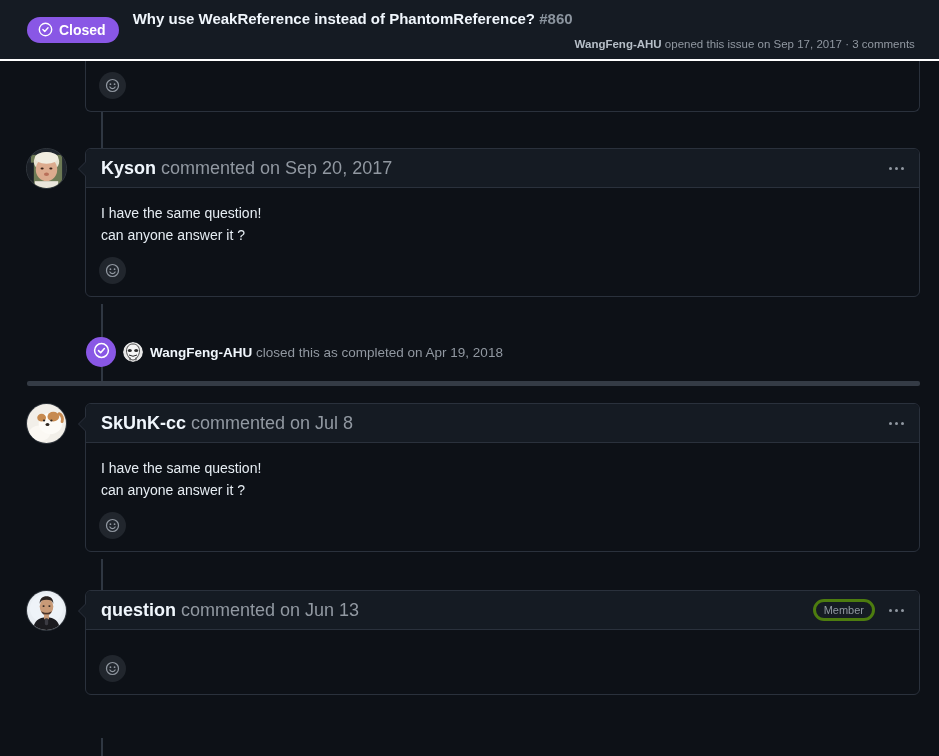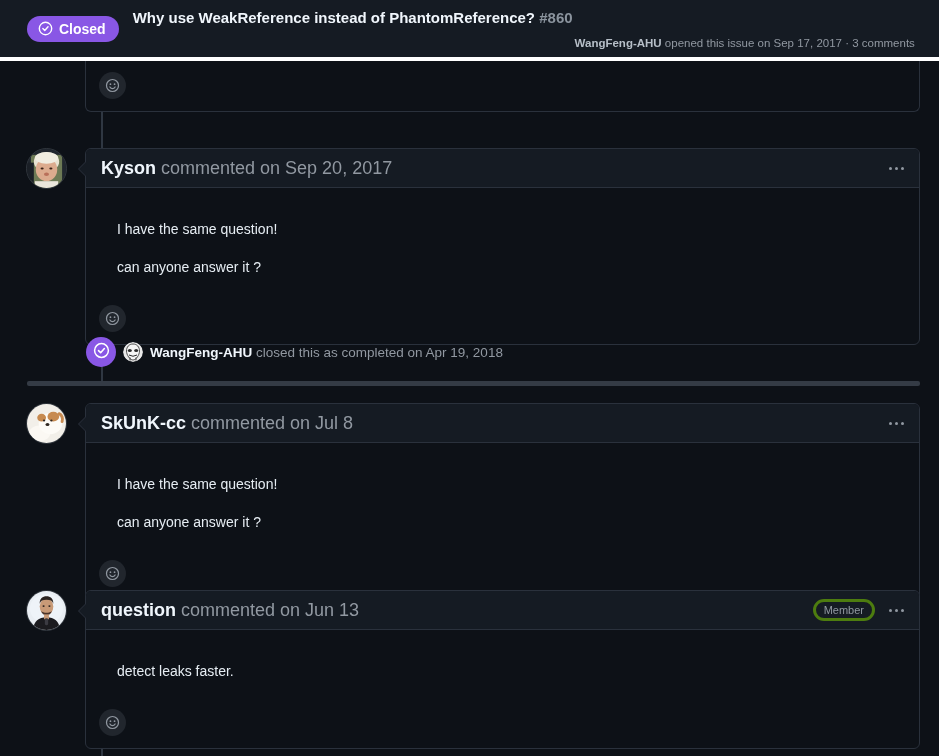--- a/index.html
+++ b/index.html
@@ -9,21 +9,21 @@
     font-family: "Liberation Sans", sans-serif;
     color: #e6edf3;
     overflow: hidden;
   }
   body { position: relative; }
 
   
   .issue-header {
     position: absolute; top: 0; left: 0; right: 0; height: 61px;
     background: #151b23;
-    border-bottom: 4px solid #ffffff;
+    border-bottom: 2px solid #ffffff;
     display: flex; align-items: center;
     padding: 0 16px 0 27px;
     gap: 14px;
     z-index: 20;
   }
   .state-badge {
     display: inline-flex; align-items: center; gap: 6px;
     background: #8957e5;
     color: #ffffff;
     border-radius: 999px;
@@ -111,21 +111,21 @@
     display: flex; align-items: center; justify-content: center;
     gap: 3px;
     cursor: pointer;
   }
   .kebab i { width: 3px; height: 3px; border-radius: 50%; background: #9198a1; display: block; }
 
   .comment-body {
     padding: 14px 15px 0 15px;
     font-size: 14px; line-height: 22px; color: #e6edf3;
   }
-  .comment-body p { margin: 16px; }
+  .comment-body p { margin: 0; }
 
   .reaction-bar { padding: 11px 15px 12px 13px; }
   .react-btn {
     width: 27px; height: 27px; border-radius: 50%;
     background: #21262d;
     display: flex; align-items: center; justify-content: center;
     cursor: pointer;
   }
   .react-btn svg { display: block; }
 
@@ -341,21 +341,20 @@
       <div class="comment-head">
         <span class="chead-text"><span class="user">question</span><span> commented on Jun 13</span></span>
         <span class="member-badge">Member</span>
         <span class="kebab">
             <i></i>
             <i></i>
             <i></i>
           </span>
       </div>
       <div class="comment-body">
-        <p>detect leaks faster.</p>
       </div>
       <div class="reaction-bar">
         <div class="react-btn">
           <span>
             <svg width="15" height="15" viewBox="0 0 16 16" fill="none">
               <circle cx="8" cy="8" r="6.4" stroke="#9198a1" stroke-width="1.3"></circle>
               <circle cx="5.8" cy="6.6" r="0.95" fill="#9198a1"></circle>
               <circle cx="10.2" cy="6.6" r="0.95" fill="#9198a1"></circle>
               <path d="M5.2 9.6c.7 1.2 1.7 1.8 2.8 1.8s2.1-.6 2.8-1.8" stroke="#9198a1" stroke-width="1.3" stroke-linecap="round"></path>
             </svg>

